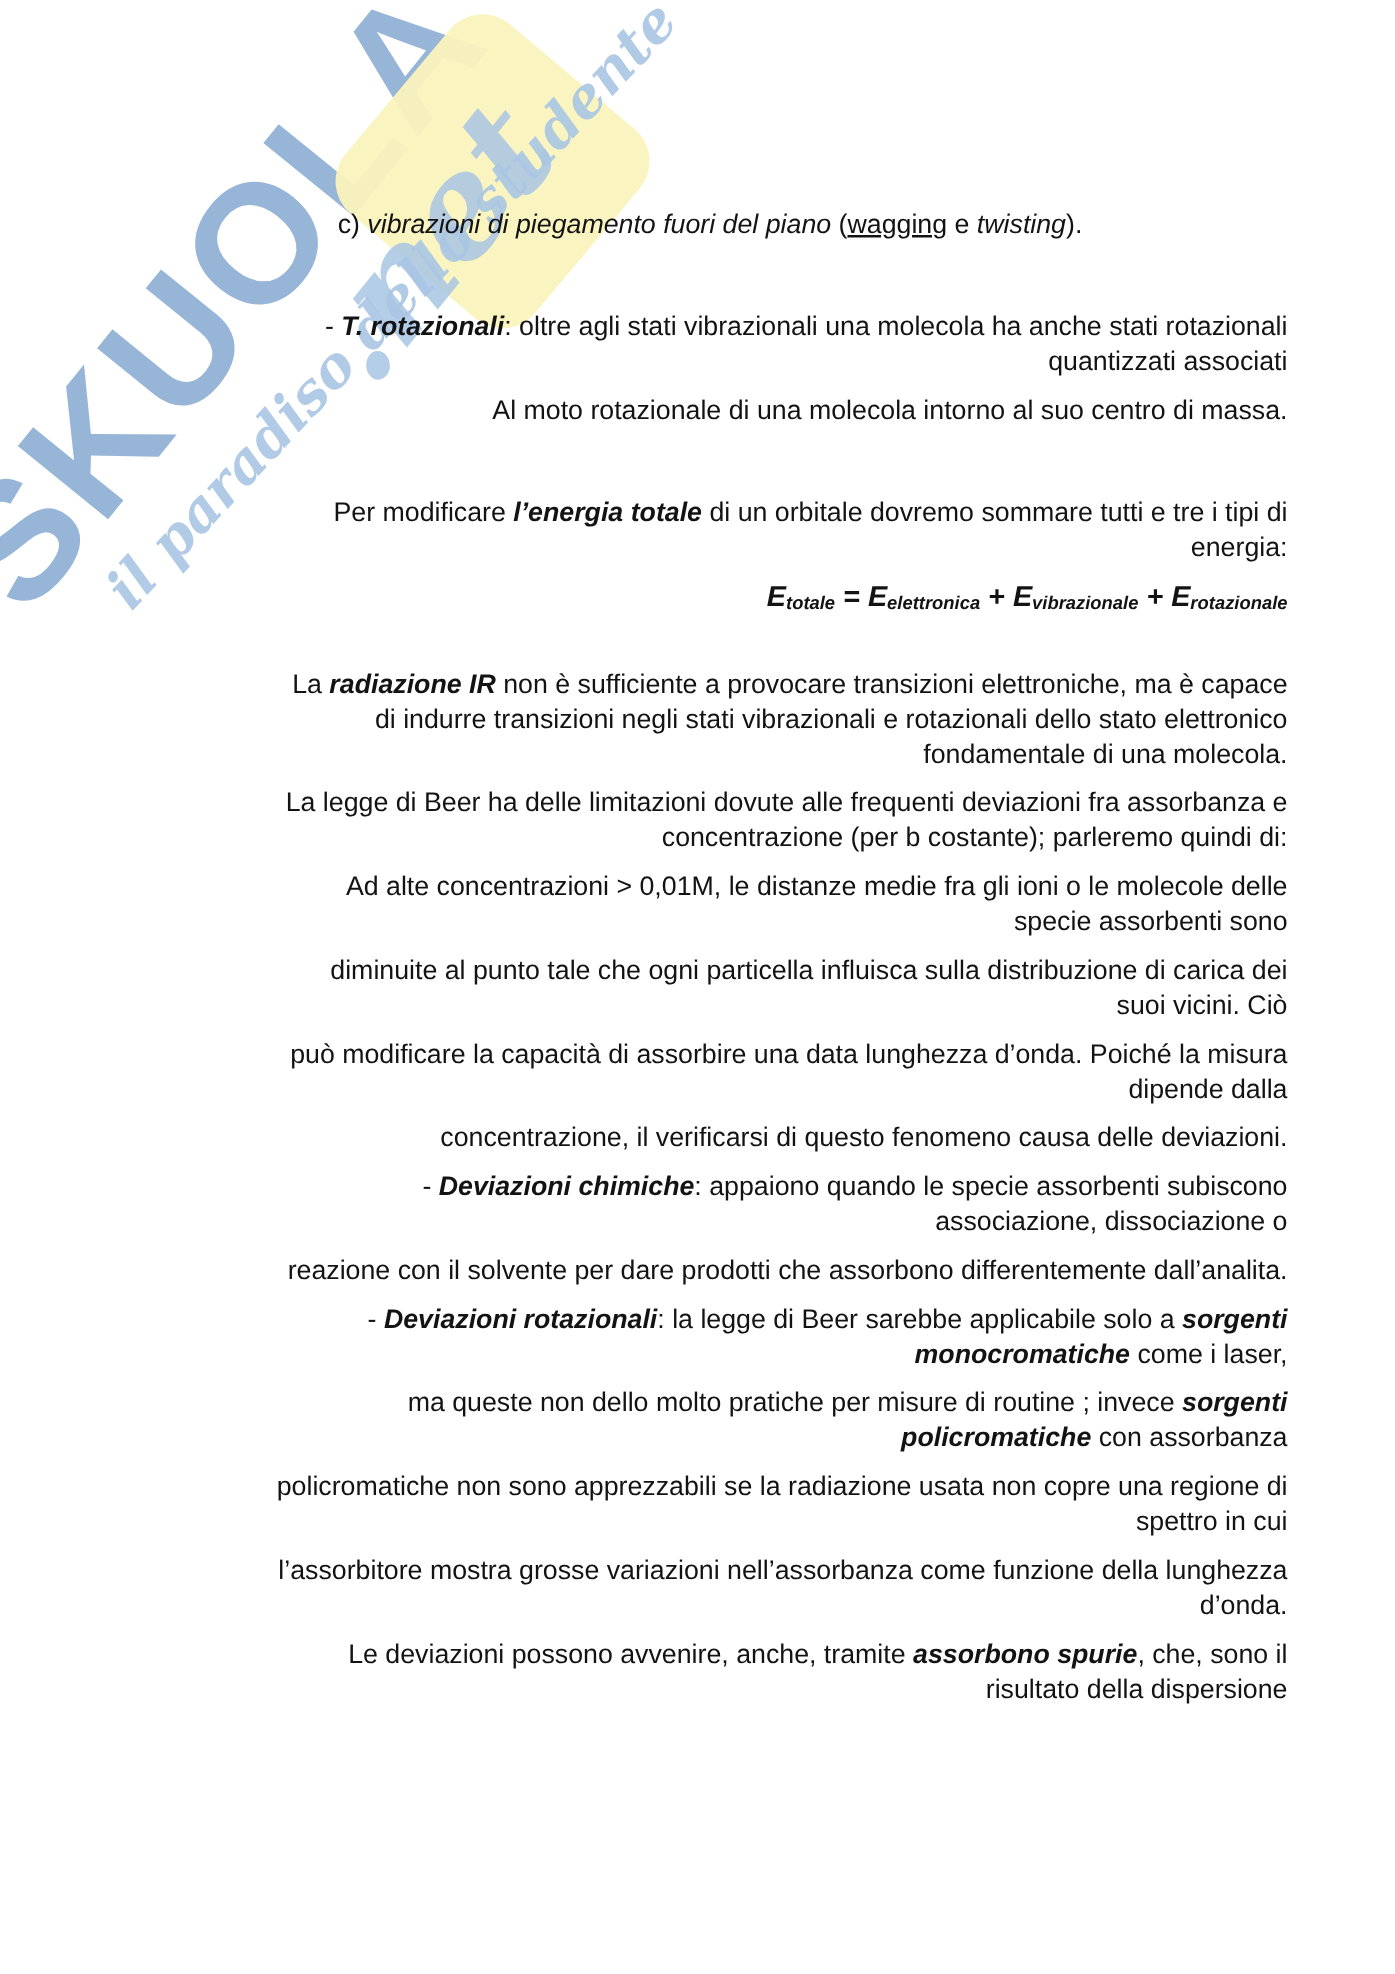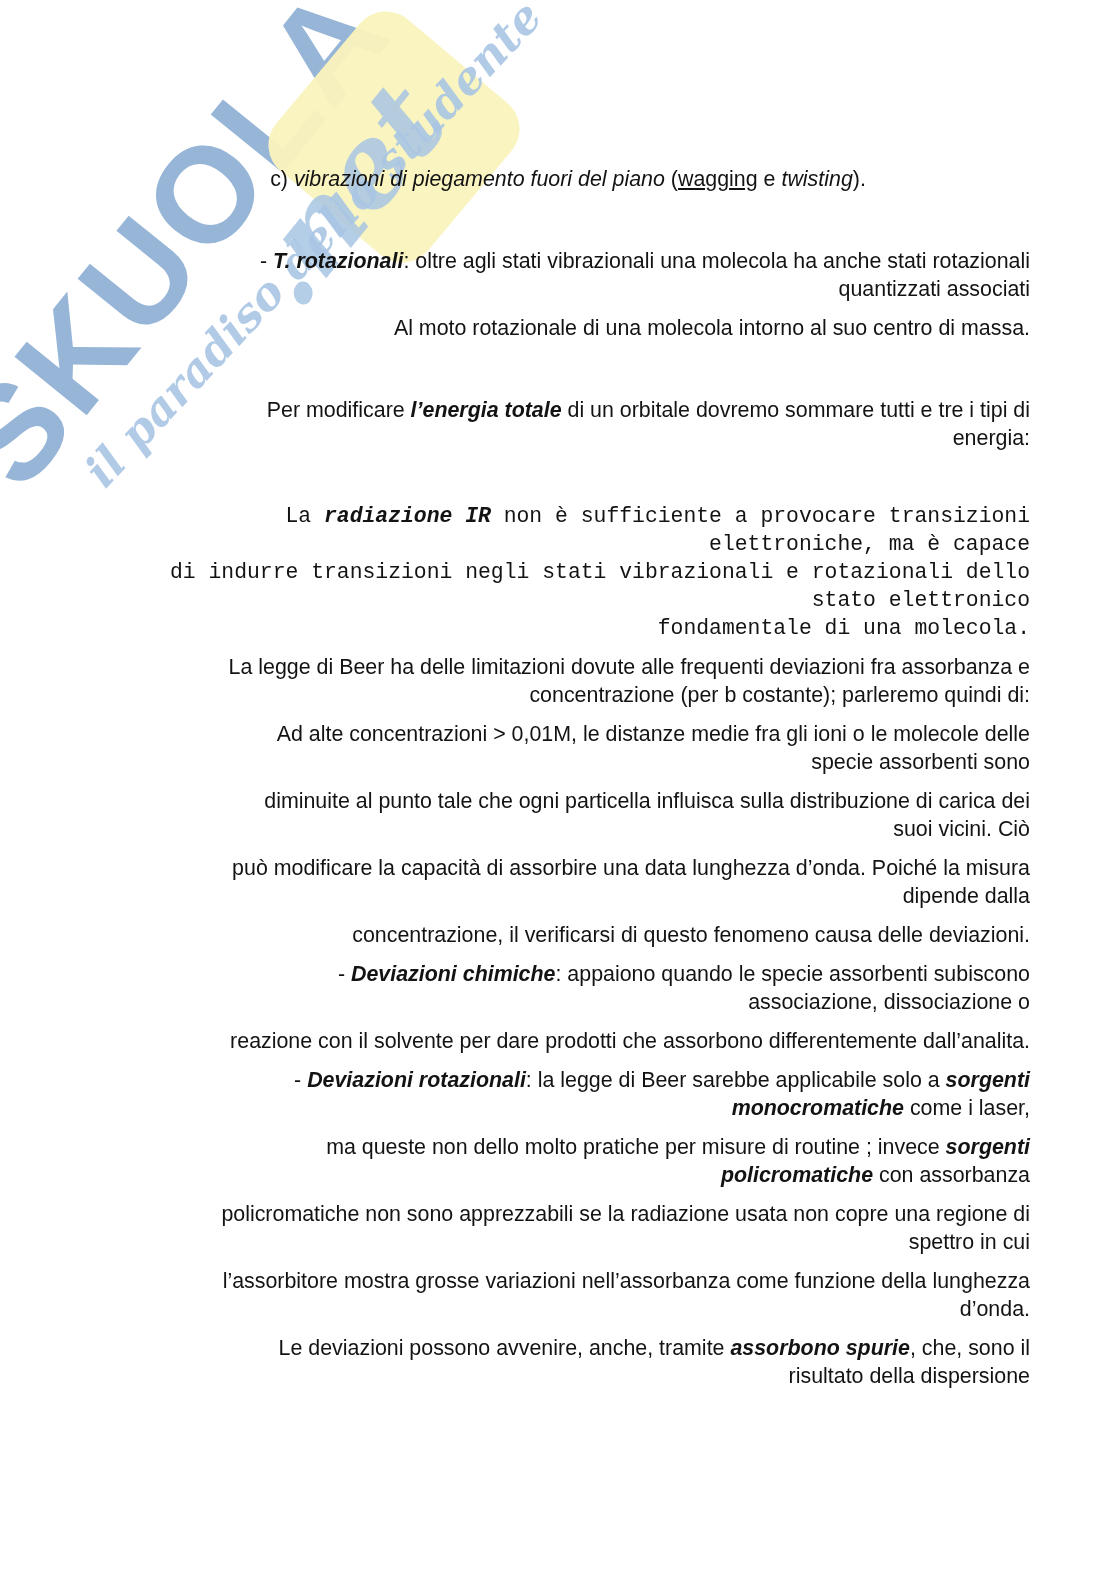--- a/index.html
+++ b/index.html
@@ -41,21 +41,21 @@
   }
   
   .content{
     position:relative;z-index:2;
     padding:126px 86px 0 106px;
     font-size:21.4px;line-height:28px;
     display:flow-root;
   }
   .para{margin:0 0 11px 0;white-space:pre-wrap;text-align:right;}
   .sb54{margin-top:54px;}
-  .sb50{margin-top:50px;font-family:Liberation Mono, monospace;}
+  .sb50{margin-top:36px;}
   .center{text-align:center;margin-top:39px;}
   .formula{padding-left:337px;font-size:23px;}
   .r-i{font-style:italic;}
   .r-u{text-decoration:underline;}
   .r-bi{font-style:italic;font-weight:700;}
   .r-sub{font-size:0.64em;vertical-align:-2px;letter-spacing:0;}
 </style>
 </head>
 <body>
 
@@ -68,20 +68,21 @@
     <div class="wm-tagline">il paradiso dello studente</div>
   </div>
 
   <div class="content">
       <p class="para center"><span>c) </span><span class="r-i">vibrazioni di piegamento fuori del piano</span><span> (</span><span class="r-u">wagging</span><span> e </span><span class="r-i">twisting</span><span>).</span></p>
       <p class="para sb54"><span>- </span><span class="r-bi">T. rotazionali</span><span>: oltre agli stati vibrazionali una molecola ha anche stati rotazionali
 quantizzati associati</span></p>
       <p class="para"><span>  Al moto rotazionale di una molecola intorno al suo centro di massa.</span></p>
       <p class="para sb54"><span>Per modificare </span><span class="r-bi">l’energia totale</span><span> di un orbitale dovremo sommare tutti e tre i tipi di
 energia:</span></p>
+      <p class="para formula"><span class="r-bi">E</span><span class="r-bi r-sub">totale</span><span class="r-bi"> = </span><span class="r-bi">E</span><span class="r-bi r-sub">elettronica</span><span class="r-bi"> + </span><span class="r-bi">E</span><span class="r-bi r-sub">vibrazionale</span><span class="r-bi"> + </span><span class="r-bi">E</span><span class="r-bi r-sub">rotazionale</span></p>
       <p class="para sb50"><span>La </span><span class="r-bi">radiazione IR</span><span> non è sufficiente a provocare transizioni elettroniche, ma è capace
 di indurre transizioni negli stati vibrazionali e rotazionali dello stato elettronico
 fondamentale di una molecola.</span></p>
       <p class="para"><span>La legge di Beer ha delle limitazioni dovute alle frequenti deviazioni fra assorbanza e
 concentrazione (per b costante); parleremo quindi di:</span></p>
       <p class="para"><span>  Ad alte concentrazioni &gt; 0,01M, le distanze medie fra gli ioni o le molecole delle
 specie assorbenti sono</span></p>
       <p class="para"><span> diminuite al punto tale che ogni particella influisca sulla distribuzione di carica dei
 suoi vicini. Ciò</span></p>
       <p class="para"><span> può modificare la capacità di assorbire una data lunghezza d’onda. Poiché la misura

